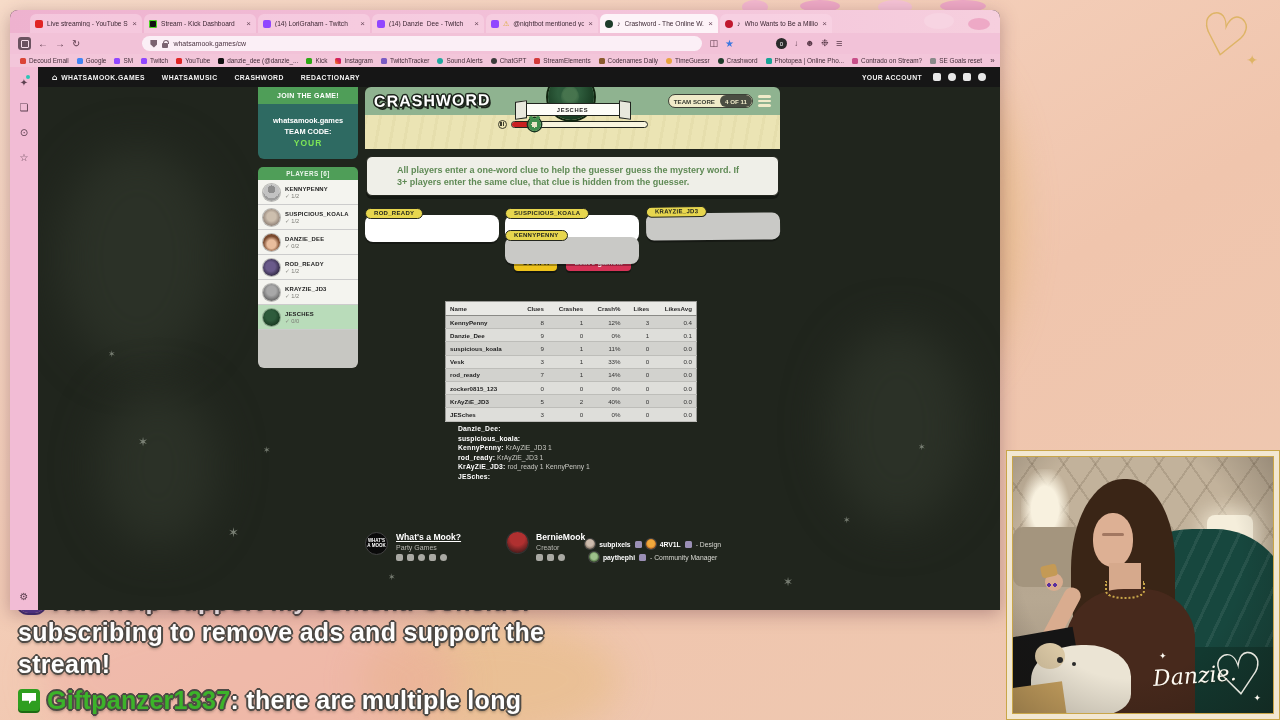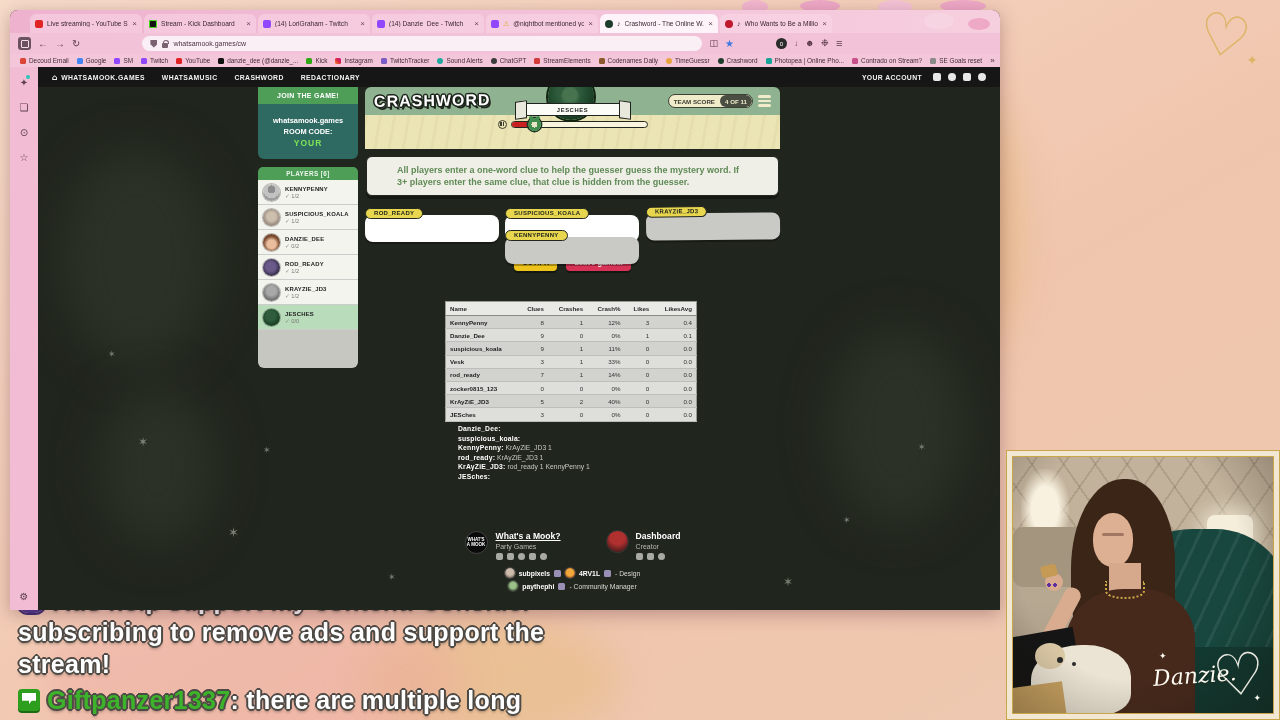--- a/index.html
+++ b/index.html
@@ -157,21 +157,21 @@
   #stats tr:nth-child(even) td{background:#d2d2ce;}
   #stats th.l,#stats td.l{text-align:left;}
   #stats th.r,#stats td.r{text-align:right;}
 
   
   #cluelog{position:absolute;left:93px;top:337px;}
   .logline{font-size:6.8px;line-height:9.6px;color:#c9c9c3;}
   .logline b{color:#fff;letter-spacing:.2px;}
 
   
-  #gfooter{position:absolute;left:0;right:0;top:444px;display:flex;flex-direction:column;align-items:center;}
+  #gfooter{position:absolute;left:0;right:0;top:444px;display:flex;align-items:center;}
   #frow{display:flex;gap:46px;}
   .fblock{display:flex;gap:8px;}
   .flogo{width:23px;height:23px;border-radius:50%;background:#0a0a0a;border:1px solid #444;color:#fff;
     font-size:4.5px;font-weight:bold;display:flex;align-items:center;justify-content:center;text-align:center;line-height:1;}
   .fav2{width:21px;height:21px;border-radius:50%;background:radial-gradient(circle at 50% 30%,#b03030 0 40%,#5c1f1f 75%);box-shadow:0 0 0 1px #333;}
   .fmeta{display:flex;flex-direction:column;gap:2px;}
   .ftitle{font-size:8.6px;font-weight:bold;color:#fff;text-decoration:underline;}
   .ftitle.nolink{text-decoration:none;}
   .fsub{font-size:7px;color:#b9b9b3;}
   .ficons{display:flex;gap:4px;margin-top:1px;}
@@ -432,21 +432,21 @@
           <span class="spark" style="left:225px;top:358px;">✶</span>
           <span class="spark" style="left:190px;top:438px;font-size:13px;">✶</span>
           <span class="spark" style="left:350px;top:485px;">✶</span>
           <span class="spark" style="left:805px;top:428px;">✶</span>
           <span class="spark" style="left:745px;top:488px;font-size:12px;">✶</span>
           <span class="spark" style="left:880px;top:355px;">✶</span>
 
           <div class="abs" id="joinhdr">JOIN THE GAME!</div>
           <div class="abs" id="roombox">
             <div>whatsamook.games</div>
-            <div>ROOM CODE:</div>
+            <div>TEAM CODE:</div>
             <div id="roomcode">YOUR</div>
           </div>
           <div class="abs" id="playershdr">PLAYERS [6]</div>
           <div class="abs prow" style="top:93px;">
             <span class="pav" style="background:radial-gradient(circle at 50% 32%,#8d8d8d 0 4px,#c2c2c2 4px 60%,#9c9c9c 60%);"></span>
             <span class="pmeta">
                 <span class="pname">KENNYPENNY</span>
                 <span class="pstat">✓ 1/2</span>
               </span>
           </div>
@@ -642,21 +642,21 @@
                       <span class="fico"></span>
                       <span class="fico" style="border-radius:50%;"></span>
                       <span class="fico"></span>
                       <span class="fico" style="border-radius:50%;"></span>
                     </span>
                   </span>
                 </div>
                 <div class="fblock">
                   <span class="fav2"></span>
                   <span class="fmeta">
-                    <span class="ftitle nolink">Dashboard</span>
+                    <span class="ftitle nolink">BernieMook</span>
                     <span class="fsub">Creator</span>
                     <span class="ficons">
                       <span class="fico"></span>
                       <span class="fico"></span>
                       <span class="fico" style="border-radius:50%;"></span>
                     </span>
                   </span>
                 </div>
               </div>
               <div id="credits">

